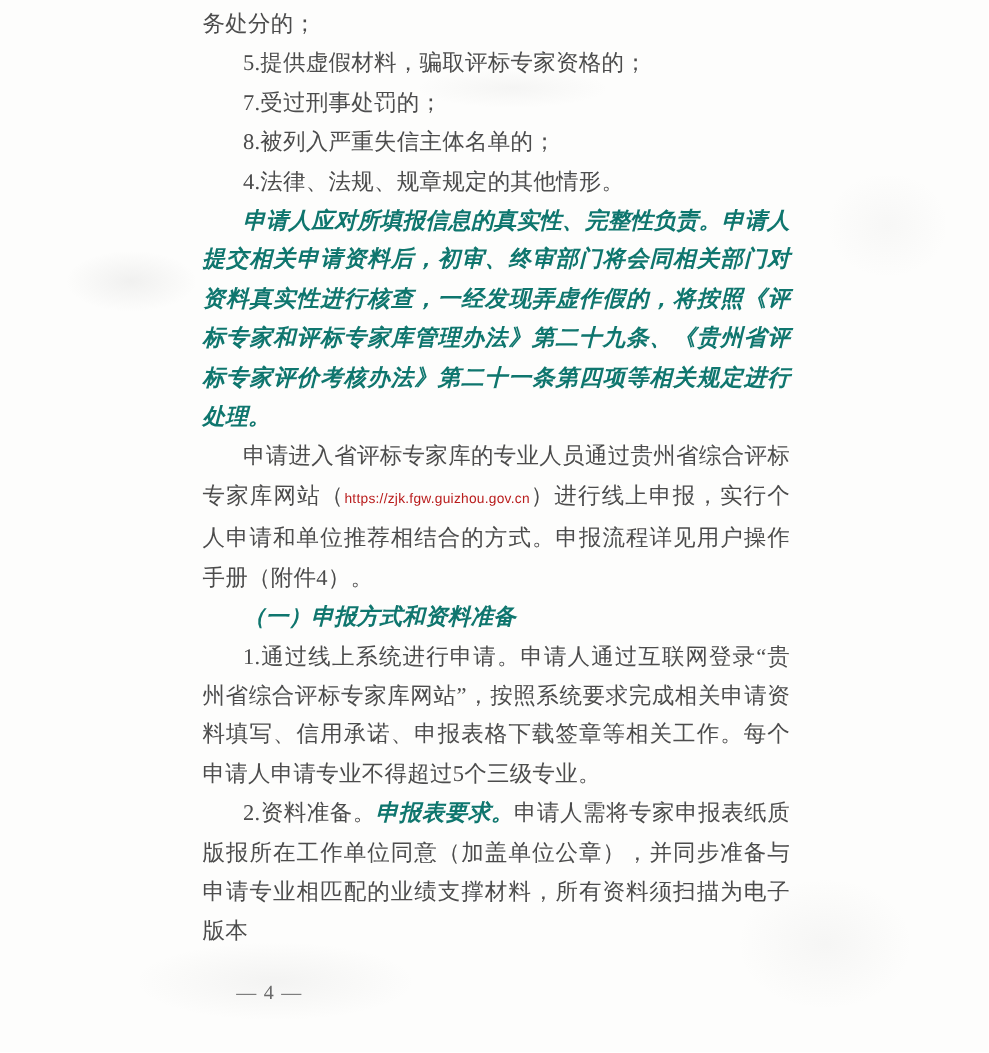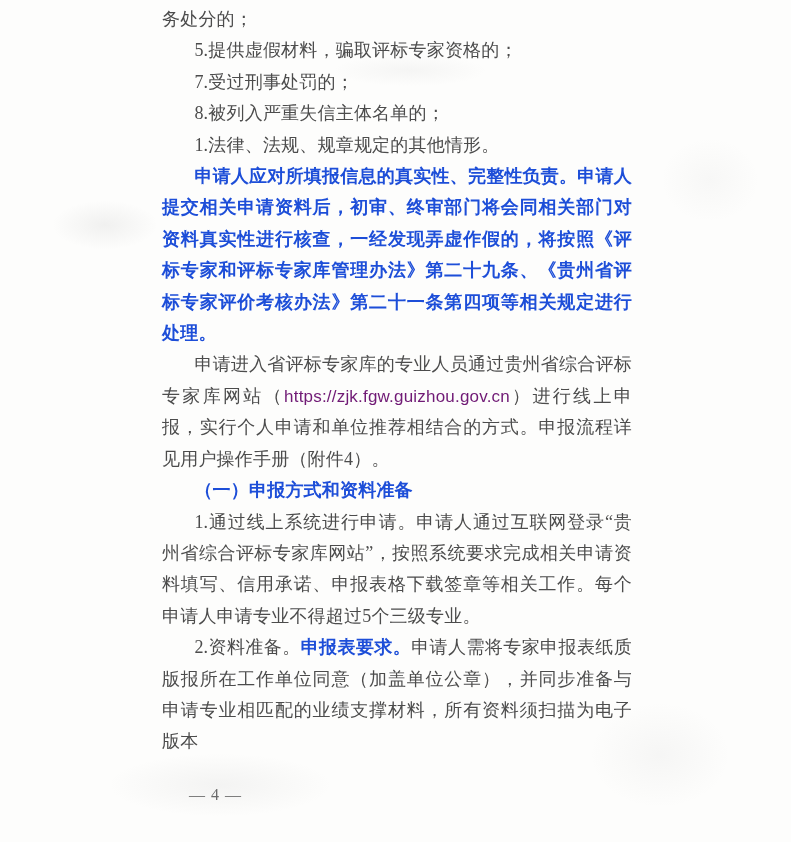--- a/index.html
+++ b/index.html
@@ -44,26 +44,27 @@
     line-height: 31.4px;
     text-align: justify;
     text-indent: 1.8em;
     letter-spacing: 0.2px;
   }
   .content p.noindent {
     text-indent: 0;
   }
   .bold {
     font-weight: 700;
-    color: #1d4ed8;
+    color: #0f766e;
+    font-style: italic;
   }
   .url {
     font-family: "Liberation Sans", "DejaVu Sans", sans-serif;
-    font-size: 17px;
-    color: #701a75;
+    font-size: 11px;
+    color: #b91c1c;
   }
   .footer {
     position: absolute;
     left: 189px;
     top: 786px;
     font-size: 16px;
     letter-spacing: 1px;
     color: #6a6a6a;
     font-family: "Liberation Serif", "DejaVu Serif", serif;
   }
@@ -82,21 +83,21 @@
   <div class="content">
     <p class="noindent">务处分的；</p>
 
     <p>5.提供虚假材料，骗取评标专家资格的；</p>
 
 
     <p>7.受过刑事处罚的；</p>
 
     <p>8.被列入严重失信主体名单的；</p>
 
-    <p>1.法律、法规、规章规定的其他情形。</p>
+    <p>4.法律、法规、规章规定的其他情形。</p>
 
     <p class="bold">申请人应对所填报信息的真实性、完整性负责。申请人提交相关申请资料后，初审、终审部门将会同相关部门对资料真实性进行核查，一经发现弄虚作假的，将按照《评标专家和评标专家库管理办法》第二十九条、《贵州省评标专家评价考核办法》第二十一条第四项等相关规定进行处理。</p>
 
 
     <p><span>申请进入省评标专家库的专业人员通过贵州省综合评标专家库网站（</span><span class="url">https://zjk.fgw.guizhou.gov.cn</span><span>）进行线上申报，实行个人申请和单位推荐相结合的方式。申报流程详见用户操作手册（附件4）。</span></p>
 
     <p class="bold">（一）申报方式和资料准备</p>
 
     <p>1.通过线上系统进行申请。申请人通过互联网登录“贵州省综合评标专家库网站”，按照系统要求完成相关申请资料填写、信用承诺、申报表格下载签章等相关工作。每个申请人申请专业不得超过5个三级专业。</p>
 

